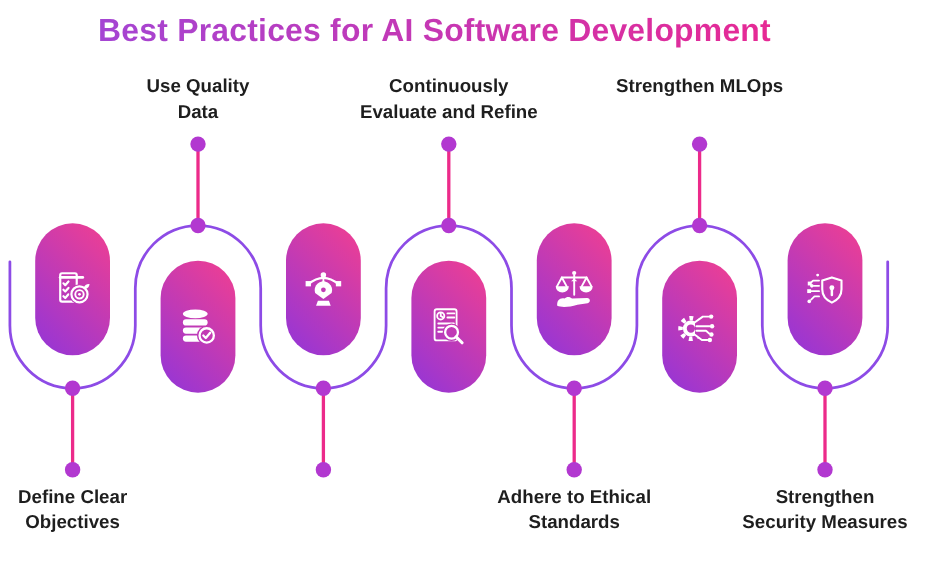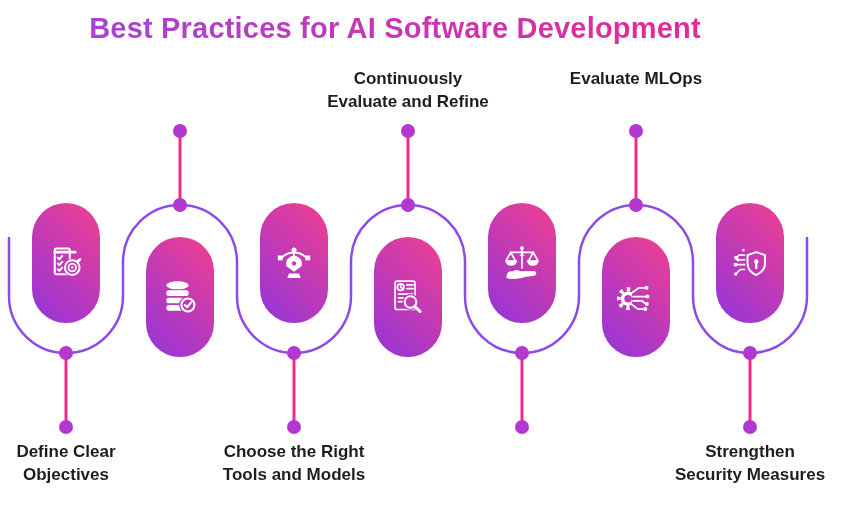--- a/index.html
+++ b/index.html
@@ -218,29 +218,33 @@
       <rect x="4.6" y="23.9" width="4.2" height="4.2" fill="#fff"></rect>
       <circle cx="6.8" cy="37.2" r="2" fill="#fff"></circle>
       <circle cx="16" cy="8.5" r="1.6" fill="#fff"></circle>
     </svg>
   </div>
 
   <div class="step-label" style="left:-39px;top:440px">
     <div>Define Clear</div>
     <div>Objectives</div>
   </div>
-  <div class="step-label" style="left:189px;top:440px">
-    <div>Choose the Right</div>
-    <div>Tools and Models</div>
+  <div class="step-label" style="left:75px;top:67px">
+    <div>Use Quality</div>
+    <div>Data</div>
   </div>
   <div class="step-label" style="left:303px;top:67px">
     <div>Continuously</div>
     <div>Evaluate and Refine</div>
   </div>
+  <div class="step-label" style="left:417px;top:440px">
+    <div>Adhere to Ethical</div>
+    <div>Standards</div>
+  </div>
   <div class="step-label" style="left:531px;top:67px">
-    <div>Evaluate MLOps</div>
+    <div>Strengthen MLOps</div>
   </div>
   <div class="step-label" style="left:645px;top:440px">
     <div>Strengthen</div>
     <div>Security Measures</div>
   </div>
 
 </div>
 
 </body></html>

